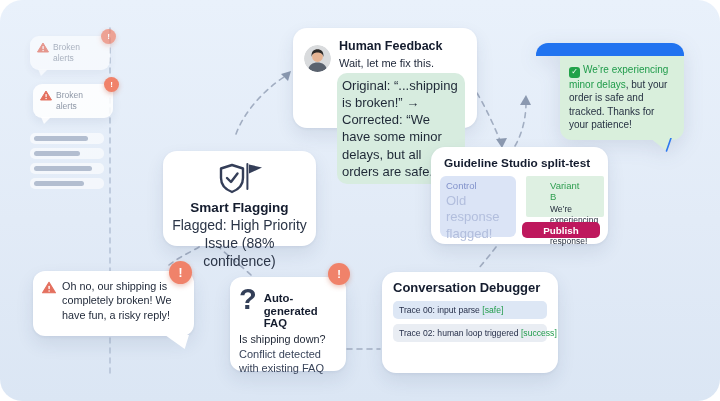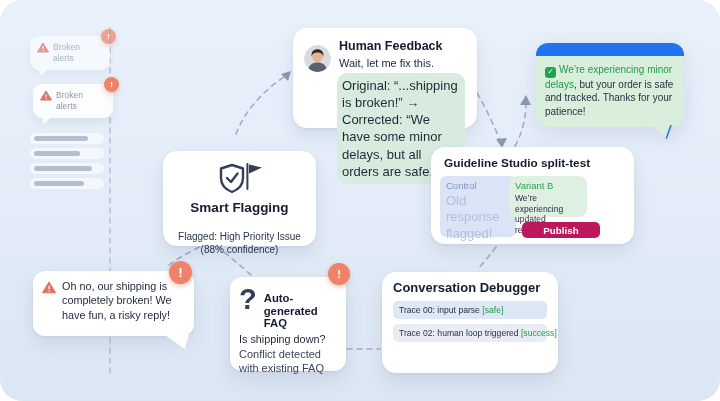--- a/index.html
+++ b/index.html
@@ -14,46 +14,46 @@
               clip-path:polygon(0 0,100% 0,30% 100%);}
   .alert-label{font-size:8.5px;line-height:1.3;color:#8e97a6;}
   .badge{position:absolute;display:flex;align-items:center;justify-content:center;border-radius:50%;
          background:#f0826a;color:#fff;font-weight:bold;box-shadow:0 2px 5px rgba(200,90,60,.35);}
   .alert-card .badge{right:-6px;top:-7px;width:15px;height:15px;font-size:8px;}
   .skel-row{position:relative;width:74px;height:11px;border-radius:5px;background:rgba(255,255,255,.6);margin-bottom:4px;}
   .skel-bar{position:absolute;left:4px;top:3px;height:5px;border-radius:3px;background:#b3bed0;}
   
   .sf{left:163px;top:151px;width:153px;height:95px;text-align:center;}
   .sf-title{font-size:13.5px;font-weight:bold;color:#141c2e;margin-top:2px;}
-  .sf-desc{font-size:10px;color:#2b3547;line-height:1.28;margin-top:16px;padding:0 6px;}
+  .sf-desc{font-size:14px;color:#2b3547;line-height:1.28;margin-top:2px;padding:0 6px;}
   
   .hf{left:293px;top:28px;width:184px;height:100px;}
   .hf-title{position:absolute;left:46px;top:11px;font-size:12.5px;font-weight:bold;color:#141c2e;}
   .hf-sub{position:absolute;left:46px;top:29px;font-size:11px;color:#222b3c;}
   .hf-note{position:absolute;left:44px;top:45px;width:118px;background:#d7ecdf;border-radius:10px;
            padding:4px 5px;font-size:13px;line-height:1.32;color:#1f2937;}
   .avatar{position:absolute;left:11px;top:17px;width:27px;height:27px;border-radius:50%;overflow:hidden;}
   
   .reply{position:absolute;left:536px;top:43px;width:148px;filter:drop-shadow(0 5px 10px rgba(40,60,100,.12));}
   .reply-head{height:13px;background:#2173f0;border-radius:12px 12px 0 0;}
   .reply-body{background:#d9efdc;border-radius:0 0 12px 12px;padding:7px 9px 9px 9px;
-              font-size:10px;line-height:1.34;color:#273243;}
+              font-size:10px;line-height:1.34;color:#273243;margin-left:24px;}
   .reply .green{color:#1f9b4a;}
   .check-sq{display:inline-flex;width:11px;height:11px;border-radius:3px;background:#22a24a;color:#fff;
             font-size:8px;font-weight:bold;align-items:center;justify-content:center;vertical-align:-1px;margin-right:3px;}
   .reply-tail{position:absolute;right:12px;bottom:-12px;}
   
-  .gs{left:431px;top:147px;width:203px;height:97px;}
+  .gs{left:431px;top:147px;width:177px;height:97px;}
   .gs-title{position:absolute;left:13px;top:9px;font-size:11.8px;font-weight:bold;color:#141c2e;}
   .gs-control{position:absolute;left:9px;top:29px;width:76px;height:61px;background:#dbe4f6;border-radius:6px;
               padding:4px 6px;box-sizing:border-box;}
   .gs-control-label{font-size:9.5px;color:#8292cb;}
   .gs-control-text{font-size:13px;color:#b2bedd;line-height:1.25;margin-top:2px;}
-  .gs-variant{position:absolute;left:78px;top:29px;width:78px;height:41px;background:#def0e2;border-radius:8px;
-              padding:4px 6px;box-sizing:border-box;}
+  .gs-variant{position:absolute;left:95px;top:29px;width:78px;height:41px;background:#def0e2;border-radius:2px;
+              padding:4px 24px;box-sizing:border-box;}
   .gs-variant-label{font-size:9.5px;color:#2f9e50;}
   .gs-variant-text{font-size:8.5px;color:#1f2838;line-height:1.25;margin-top:2px;}
   .gs-publish{position:absolute;left:91px;top:75px;width:78px;height:16px;background:#be185d;border:none;
               border-radius:5px;color:#fff;font-size:9.8px;font-weight:bold;display:flex;align-items:center;
               justify-content:center;cursor:pointer;font-family:inherit;}
   
   .risky{left:33px;top:271px;width:161px;height:65px;border-radius:12px;padding:8px 9px;box-sizing:border-box;
          display:flex;gap:6px;align-items:flex-start;}
   .risky-text{font-size:10.8px;line-height:1.32;color:#1d2636;}
   .risky .badge{right:2px;top:-10px;width:23px;height:23px;font-size:12px;}

